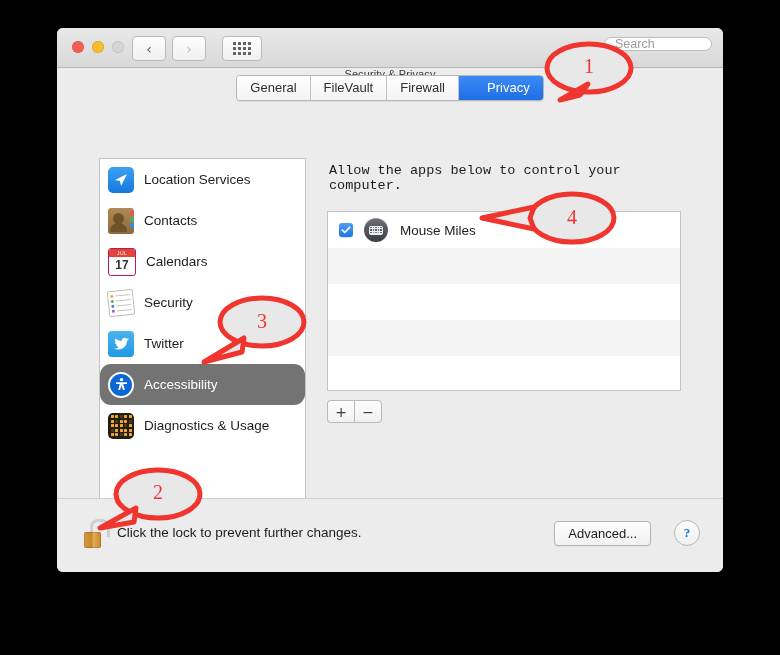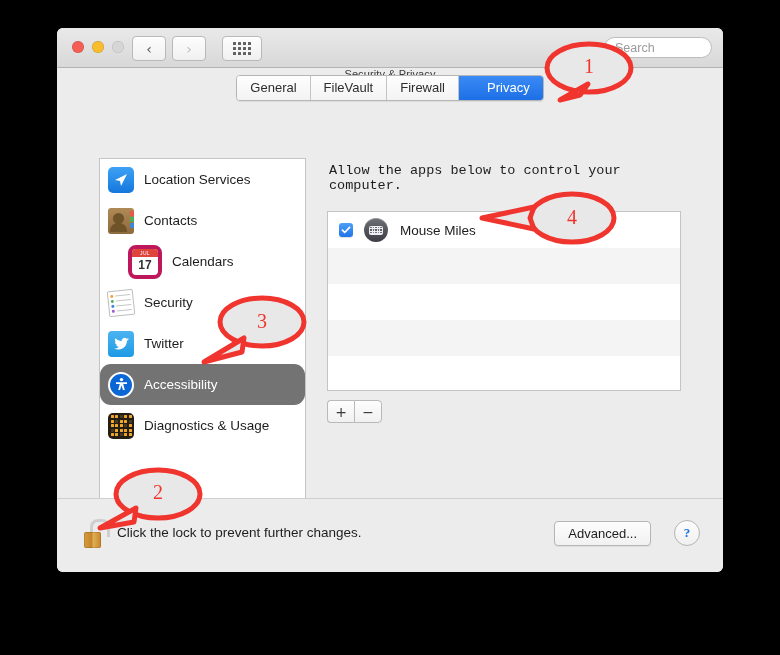--- a/index.html
+++ b/index.html
@@ -39,21 +39,21 @@
   .chev{font-size:14px;line-height:1;color:#5a5a5a;font-family:"DejaVu Sans",sans-serif;}
   .chev.dim{color:#bdbdbd;}
   .griddots{display:grid;grid-template-columns:repeat(4,3px);grid-template-rows:repeat(3,3px);gap:2px;}
   .griddots i{display:block;width:3px;height:3px;background:#616161;border-radius:.5px;}
 
   .wtitle{
     position:absolute;left:0;right:0;top:11px;text-align:center;
     font-size:11px;color:#3a3a3a;letter-spacing:.1px;margin-top:29px;
   }
   .searchfield{
-    position:absolute;right:11px;top:9px;width:108px;height:21px;
+    position:absolute;right:11px;top:9px;width:108px;height:14px;
     background:#fff;border:1px solid #bcbcbc;border-radius:11px;
     display:flex;align-items:center;padding-left:10px;box-sizing:border-box;text-align:center;
   }
   .searchfield .ph{font-size:12.5px;color:#9b9b9b;}
 
   
   .tabsrow{position:absolute;left:0;right:0;top:47px;display:flex;justify-content:center;}
   .tabs{display:flex;border:1px solid #b6b6b6;border-radius:4px;overflow:hidden;
         box-shadow:0 1px 1px rgba(0,0,0,.07);}
   .tab{
@@ -83,21 +83,21 @@
   .ic-location svg{display:block;}
   .ic-contacts{background:linear-gradient(to bottom,#b08a56,#8d6a3c);border-radius:3px;
     position:relative;overflow:hidden;}
   .ic-contacts .head{position:absolute;left:5px;top:5px;width:11px;height:11px;border-radius:50%;
     background:#6f5329;}
   .ic-contacts .body2{position:absolute;left:2px;top:15px;width:17px;height:9px;border-radius:8px 8px 0 0;background:#6f5329;}
   .ic-contacts .tab1,.ic-contacts .tab2,.ic-contacts .tab3{position:absolute;right:0;width:4px;height:5px;}
   .ic-contacts .tab1{top:3px;background:#e8584b;}
   .ic-contacts .tab2{top:9px;background:#4fae5b;}
   .ic-contacts .tab3{top:15px;background:#3f86d6;}
-  .ic-calendar{background:#fff;border:4px solid #be185d;border-radius:8px;overflow:hidden;margin-left:20px;}
+  .ic-calendar{background:#fff;border:1px solid #be185d;border-radius:3px;overflow:hidden;}
   .ic-calendar .top{height:8px;background:#e0453c;color:#fff;font-size:5px;text-align:center;line-height:8px;letter-spacing:.3px;}
   .ic-calendar .day{font-size:12px;color:#333;text-align:center;line-height:17px;font-weight:bold;}
   .ic-reminders{background:#fff;border:1px solid #bdbdbd;border-radius:2px;transform:rotate(-6deg);
     padding:3px 2px;box-sizing:border-box;}
   .ic-reminders .li{display:flex;align-items:center;gap:2px;margin-bottom:2px;}
   .ic-reminders .li b{width:3px;height:3px;border-radius:50%;display:block;}
   .ic-reminders .li s{display:block;height:1px;background:#c6c6c6;flex:1;text-decoration:none;}
   .ic-twitter{background:linear-gradient(to bottom,#4cb3f0,#1d9ae4);border-radius:4px;
     display:flex;align-items:center;justify-content:center;}
   .ic-access{width:26px;height:26px;border-radius:50%;background:#0b66d6;

